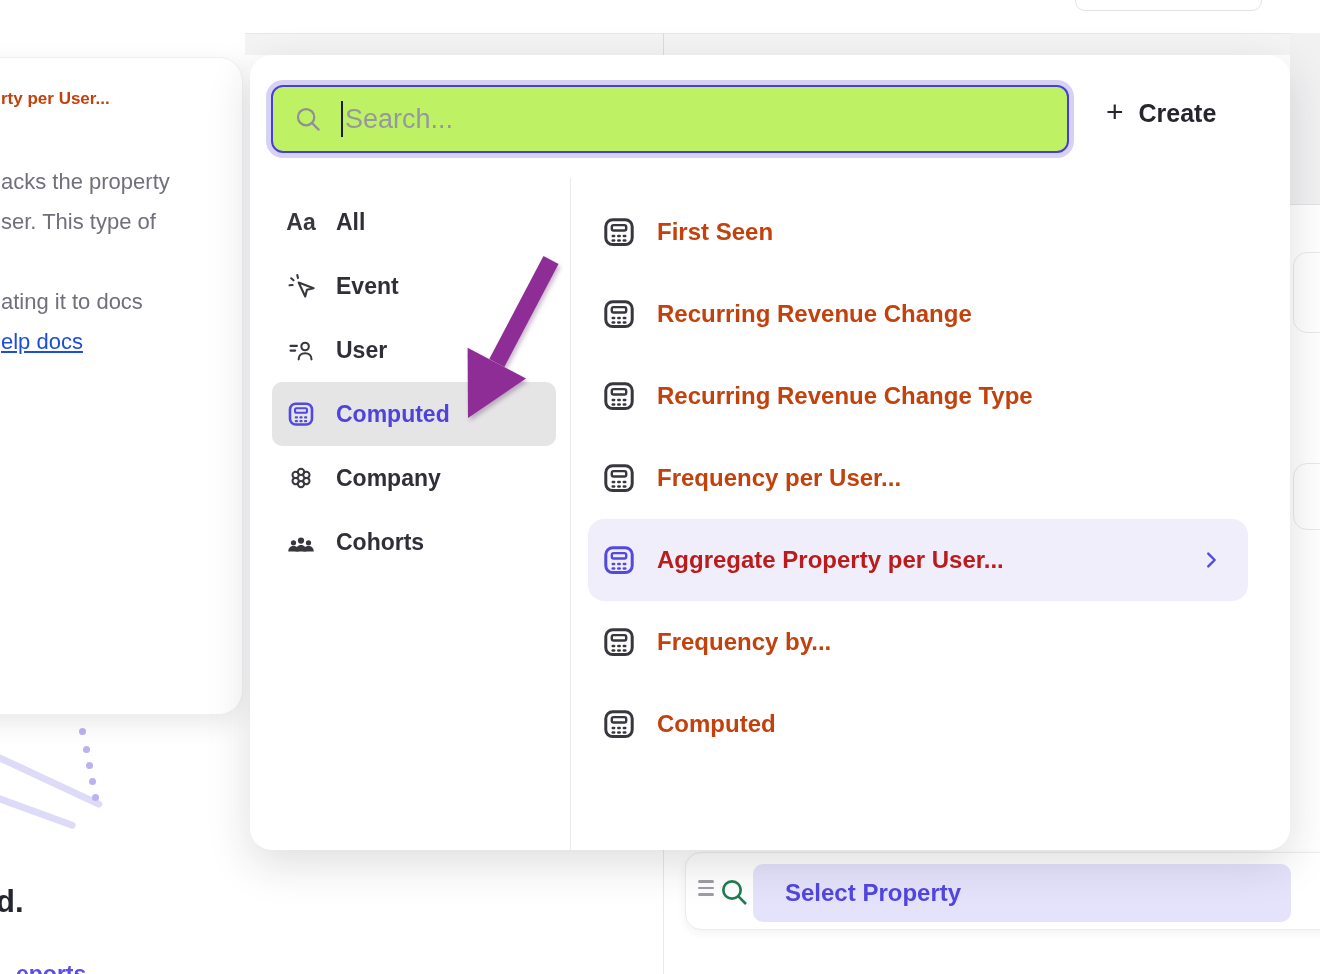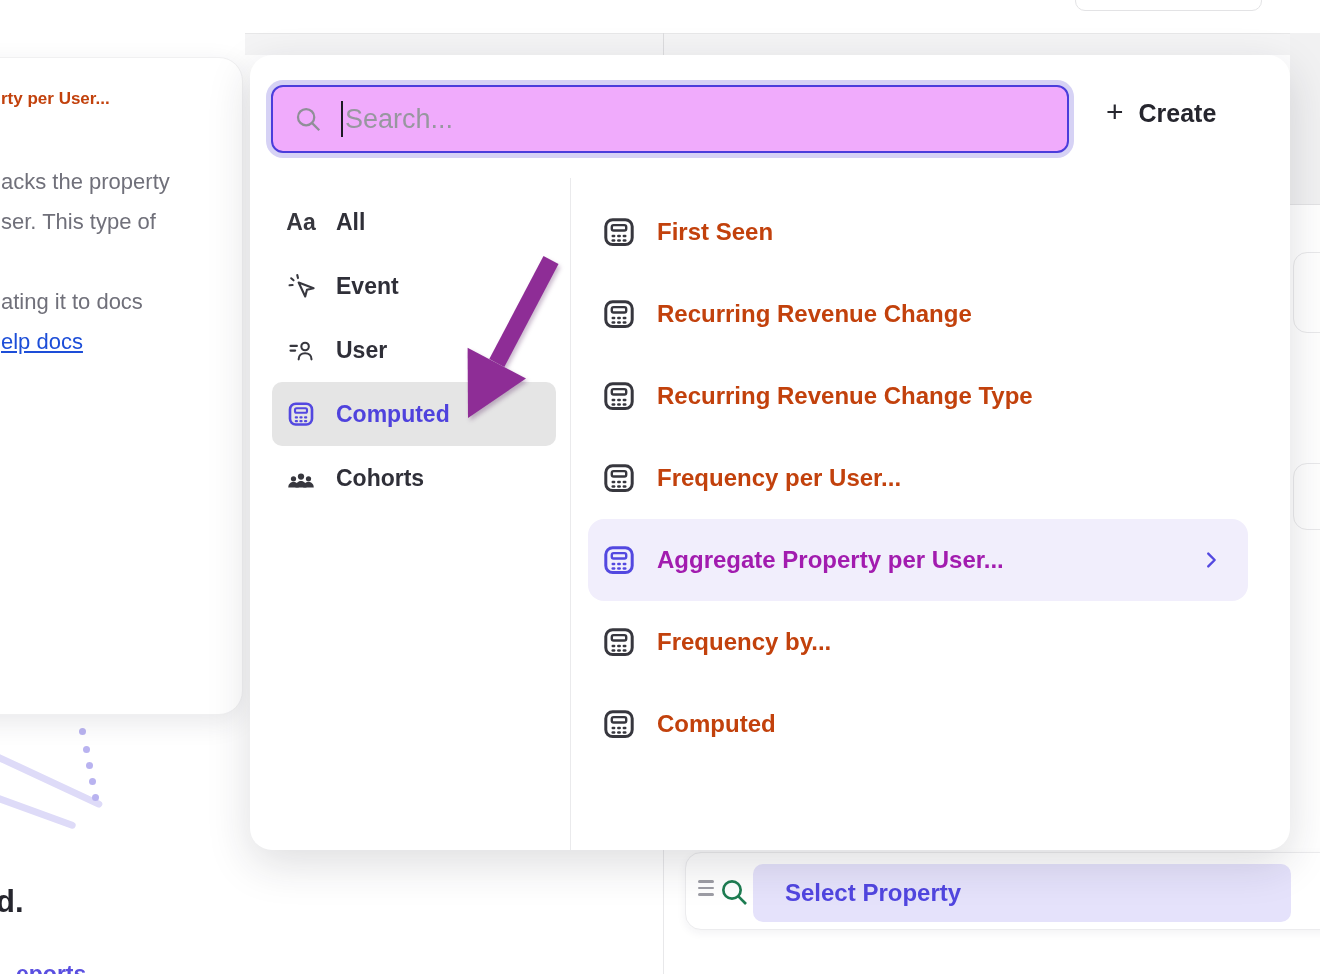--- a/index.html
+++ b/index.html
@@ -40,21 +40,21 @@
   .tooltip-card .tt-line  { position:absolute; left:130px; font-size:22px; color:#70707a; white-space:nowrap; }
   .tooltip-card .tt-link  { position:absolute; left:130px; top:271px; font-size:22px; color:#1d4ed8;
                 text-decoration:underline; font-weight:500; cursor:pointer; }
 
   
   .popover { position:absolute; left:250px; top:55px; width:1040px; height:795px;
              background:#fff; border-radius:22px; box-shadow:0 14px 44px rgba(32,32,48,.15); z-index:3; }
 
   .search-halo { position:absolute; left:16px; top:25px; width:808px; height:78px;
              background:#d6d2f5; border-radius:17px; }
-  .search-box { position:absolute; left:5px; top:5px; right:5px; bottom:5px; background:#f0abfc;
+  .search-box { position:absolute; left:5px; top:5px; right:5px; bottom:5px; background:#bef264;
              border:2px solid #4b3ddb; border-radius:12px; display:flex; align-items:center;
              padding-left:20px; }
   .search-box svg { flex:0 0 auto; }
   .caret { width:2px; height:36px; background:#1c1c22; margin-left:18px; }
   .search-box input { border:none; outline:none; font-size:27px; color:#33333a; flex:1;
              font-family:"Liberation Sans", sans-serif; margin-left:2px; background:transparent; }
   .search-box input::placeholder { color:#97979f; }
 
   .create-btn { position:absolute; left:856px; top:44px; display:flex; align-items:center; gap:15px;
              cursor:pointer; color:#26262e; }
@@ -69,21 +69,21 @@
   .cat-item.selected .icon { color:#5348e0; }
   .aa-glyph { font-size:23px; font-weight:700; }
 
   .v-divider { position:absolute; left:320px; top:123px; width:1px; height:672px; background:#eaeaec; }
 
   .prop-list { position:absolute; left:338px; top:136px; width:660px; }
   .prop-row { position:relative; height:82px; display:flex; align-items:center; gap:19px;
              padding-left:12px; font-size:24px; font-weight:600; color:#c2410c;
              cursor:pointer; border-radius:16px; }
   .prop-row .icon { width:38px; display:flex; justify-content:center; color:#37373e; }
-  .prop-row.selected { background:#f1eefc; color:#a21caf; }
+  .prop-row.selected { background:#f1eefc; color:#b91c1c; }
   .prop-row.selected .icon { color:#5348e0; }
   .prop-row .chev { position:absolute; right:26px; top:50%; transform:translateY(-50%);
              color:#5348e0; display:flex; }
 
   
   .arrow-annotation { position:absolute; left:438px; top:250px; z-index:5;
              filter:drop-shadow(2px 3px 2px rgba(70,10,80,.28)); }
 
   
   .prop-bar { position:absolute; left:685px; top:852px; width:700px; height:78px;
@@ -185,20 +185,33 @@
             <rect x="7" y="16.8" width="2.6" height="1.7" rx=".8"></rect>
               <rect x="10.7" y="16.8" width="2.6" height="1.7" rx=".8"></rect>
               <rect x="14.4" y="16.8" width="2.6" height="1.7" rx=".8"></rect>
           </g>
         </svg>
       </span>
       <span>Computed</span>
     </div>
     <div class="cat-item">
       <span class="icon">
+        <svg width="28" height="28" viewBox="0 0 24 24" fill="none" stroke="currentColor" stroke-width="1.7">
+          <circle cx="12" cy="6.8" r="2.7"></circle>
+            <circle cx="16.6" cy="9.4" r="2.7"></circle>
+          <circle cx="16.6" cy="14.6" r="2.7"></circle>
+            <circle cx="12" cy="17.2" r="2.7"></circle>
+          <circle cx="7.4" cy="14.6" r="2.7"></circle>
+            <circle cx="7.4" cy="9.4" r="2.7"></circle>
+        </svg>
+      </span>
+      <span>Company</span>
+    </div>
+    <div class="cat-item">
+      <span class="icon">
         <svg width="30" height="30" viewBox="0 0 24 24" fill="currentColor" stroke="none">
           <circle cx="6" cy="12.6" r="2.1"></circle>
             <circle cx="12" cy="10.8" r="2.5"></circle>
             <circle cx="18" cy="12.6" r="2.1"></circle>
           <path d="M1.8 19.6 c0-2.9 1.9-4.4 4.2-4.4 s4.2 1.5 4.2 4.4 z"></path>
           <path d="M7.6 19.6 c0-3.4 2-5.2 4.4-5.2 s4.4 1.8 4.4 5.2 z"></path>
           <path d="M13.8 19.6 c0-2.9 1.9-4.4 4.2-4.4 s4.2 1.5 4.2 4.4 z"></path>
         </svg>
       </span>
       <span>Cohorts</span>

